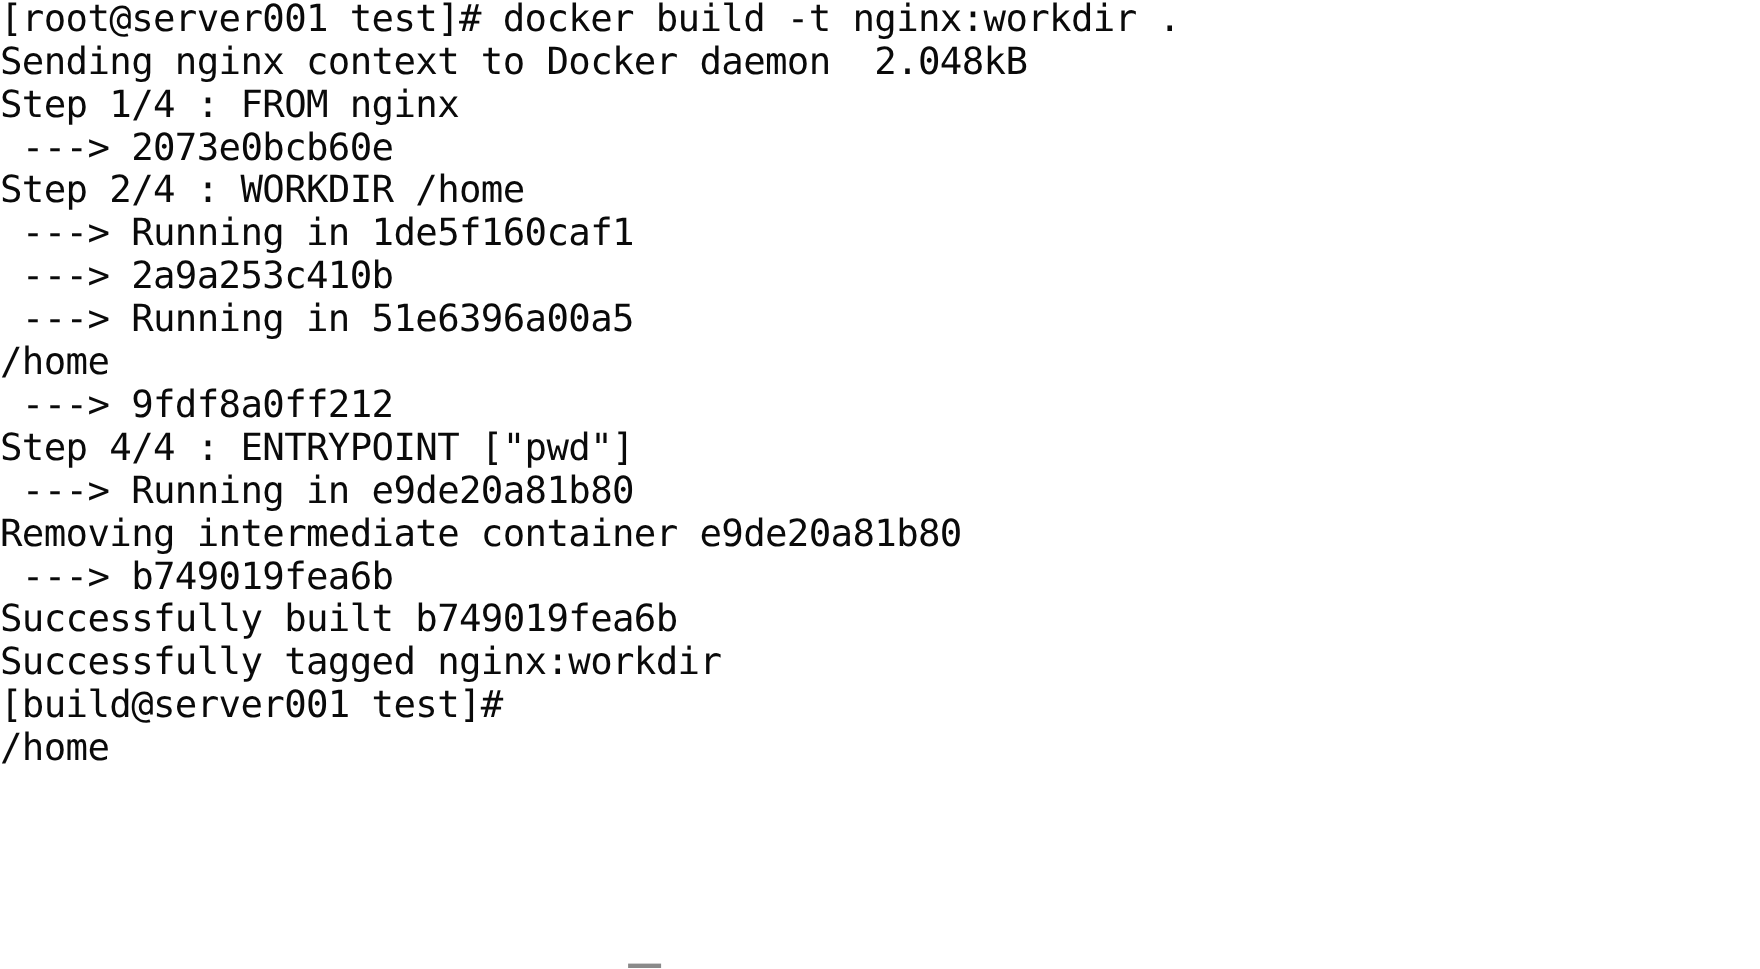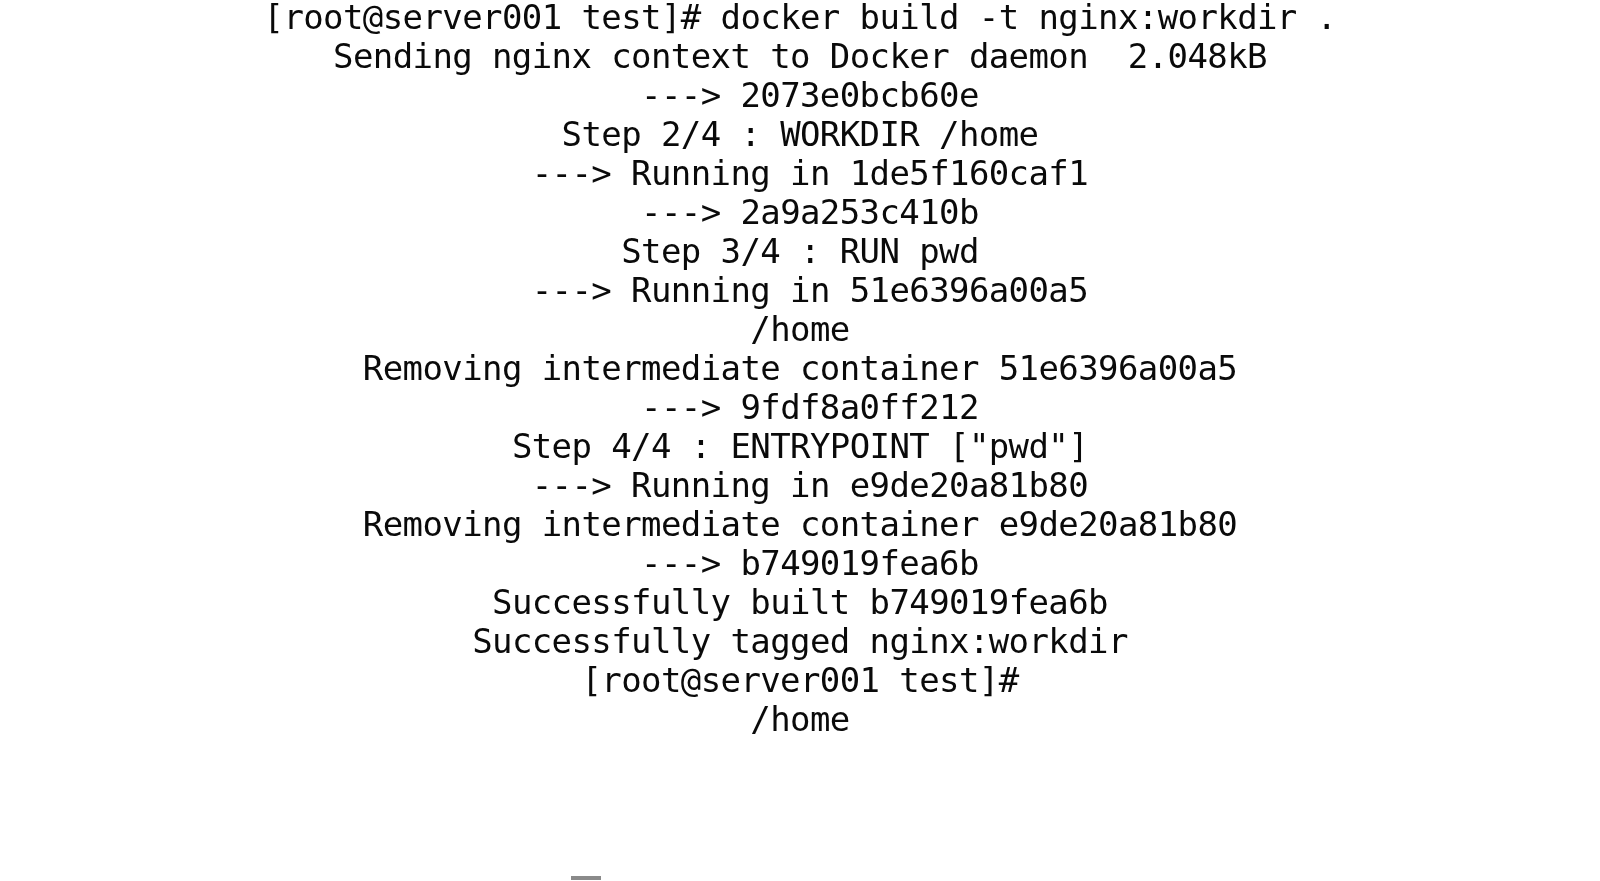--- a/index.html
+++ b/index.html
@@ -11,21 +11,20 @@
     position: relative;
     width: 1600px;
     height: 881px;
     background: #ffffff;
     overflow: hidden;
     font-family: "DejaVu Sans Mono", "Liberation Mono", monospace;
     font-size: 34px;
     line-height: 39px;
     letter-spacing: -0.6px;
     color: #0a0a0a;
-    text-align: center;
     -webkit-font-smoothing: none;
   }
   #lines {
     position: absolute;
     left: 0px;
     top: -2px;
     width: 1600px;
   }
   .term-line {
     display: block;
@@ -45,32 +44,31 @@
     background: #8a8a8a;
   }
 </style>
 </head>
 <body>
 
 <div id="terminal">
   <div id="lines">
       <span class="term-line">[root@server001 test]# docker build -t nginx:workdir .</span>
       <span class="term-line">Sending nginx context to Docker daemon  2.048kB</span>
+      <span class="term-line">Step 1/4 : FROM nginx</span>
       <span class="term-line"> ---&gt; 2073e0bcb60e</span>
       <span class="term-line">Step 2/4 : WORKDIR /home</span>
       <span class="term-line"> ---&gt; Running in 1de5f160caf1</span>
       <span class="term-line"> ---&gt; 2a9a253c410b</span>
-      <span class="term-line">Step 3/4 : RUN pwd</span>
       <span class="term-line"> ---&gt; Running in 51e6396a00a5</span>
       <span class="term-line">/home</span>
-      <span class="term-line">Removing intermediate container 51e6396a00a5</span>
       <span class="term-line"> ---&gt; 9fdf8a0ff212</span>
       <span class="term-line">Step 4/4 : ENTRYPOINT ["pwd"]</span>
       <span class="term-line"> ---&gt; Running in e9de20a81b80</span>
       <span class="term-line">Removing intermediate container e9de20a81b80</span>
       <span class="term-line"> ---&gt; b749019fea6b</span>
       <span class="term-line">Successfully built b749019fea6b</span>
       <span class="term-line">Successfully tagged nginx:workdir</span>
-      <span class="term-line">[root@server001 test]#</span>
+      <span class="term-line">[build@server001 test]#</span>
       <span class="term-line">/home</span>
     </div>
   <div id="cursor-mark"></div>
 </div>
 
 </body></html>

